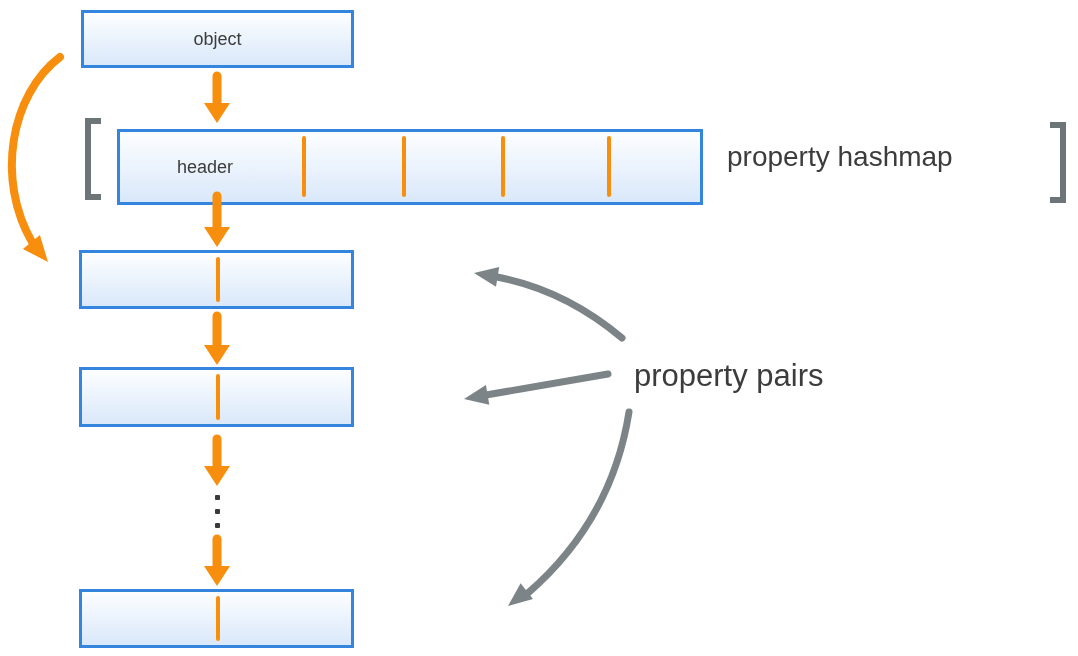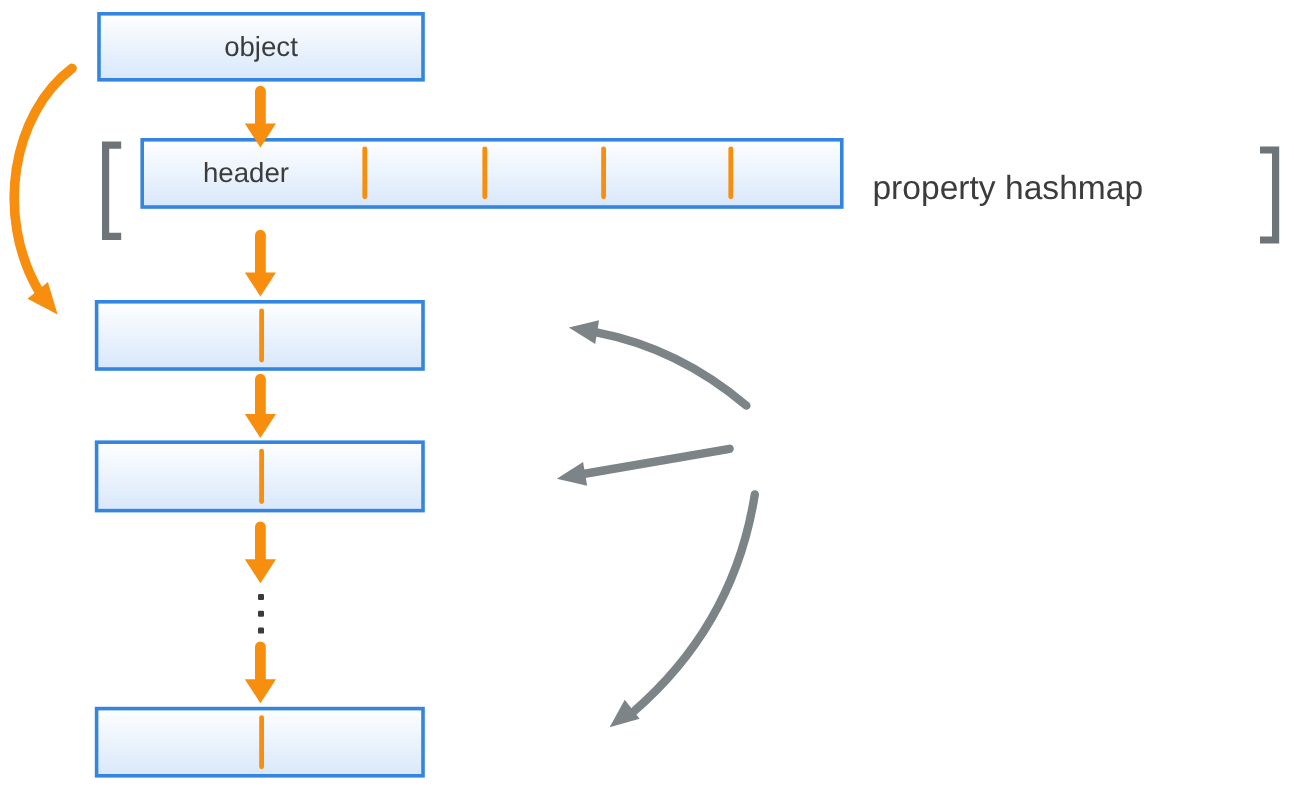--- a/index.html
+++ b/index.html
@@ -22,21 +22,21 @@
   .stage{position:absolute;inset:0;}
   .box{
     position:absolute;
     border:3px solid var(--box-border-blue);
     background:linear-gradient(to bottom, var(--box-fill-top), var(--box-fill-bottom));
     box-sizing:border-box;
   }
   .box-label{
     position:absolute;top:0;bottom:0;
     display:flex;align-items:center;justify-content:center;
-    font-size:23px;color:var(--text-dark);
+    font-size:18px;color:var(--text-dark);
   }
   .tick{
     position:absolute;top:4px;bottom:5px;width:4px;
     background:var(--accent-orange);border-radius:2px;
   }
   .divider{
     position:absolute;top:4px;bottom:4px;width:4px;left:134px;
     background:var(--accent-orange);border-radius:2px;
   }
   .caption{
@@ -57,21 +57,21 @@
 </style>
 </head>
 <body>
 
 <div class="stage">
 
   <div class="box" style="left:81px;top:10px;width:273px;height:58px;">
     <div class="box-label" style="left:0;right:0;">object</div>
   </div>
 
-  <div class="box" style="left:117px;top:115px;width:586px;height:59px;">
+  <div class="box" style="left:117px;top:129px;width:586px;height:76px;">
     <div class="box-label" style="left:0;width:170px;">header</div>
     <span class="tick" style="left:182px;"></span>
     <span class="tick" style="left:282px;"></span>
     <span class="tick" style="left:381px;"></span>
     <span class="tick" style="left:487px;"></span>
   </div>
 
   <div class="caption hashmap">property hashmap</div>
 
   <div class="box" style="left:79px;top:250px;width:275px;height:59px;">
@@ -83,20 +83,21 @@
   </div>
 
   <div class="box" style="left:79px;top:589px;width:275px;height:59px;">
     <span class="divider"></span>
   </div>
 
   <span class="dot" style="top:495px;"></span>
   <span class="dot" style="top:509px;"></span>
   <span class="dot" style="top:523px;"></span>
 
+  <div class="caption pairs">property pairs</div>
 
   <svg class="overlay" width="1078" height="656" viewBox="0 0 1078 656">
 
     <path class="bracket-stroke" stroke-width="6" d="M101,121 H88 V197 H101"></path>
     <path class="bracket-stroke" stroke-width="6" d="M1050,125 H1063 V200 H1050"></path>
 
     <g>
       <path class="orange-stroke" stroke-width="9" stroke-linecap="round" d="M217,76 V104"></path>
       <polygon class="orange-fill" points="204,103 230,103 217,123"></polygon>
     </g>

